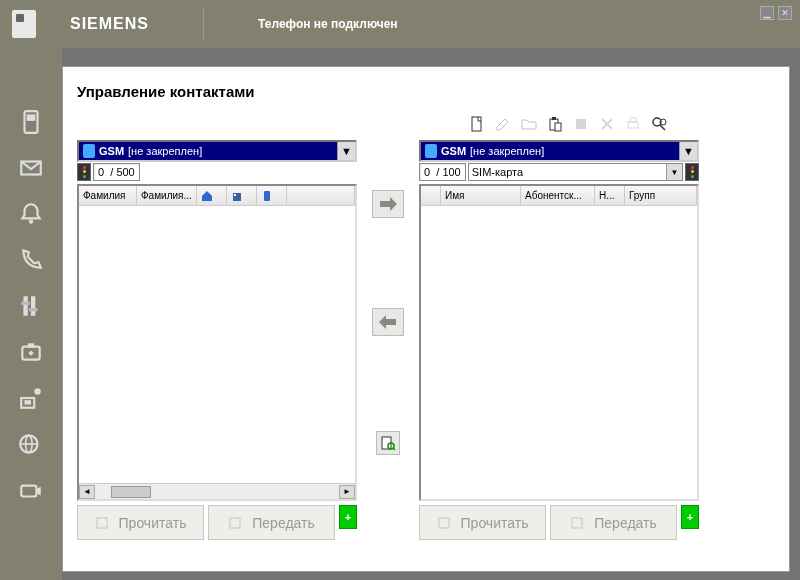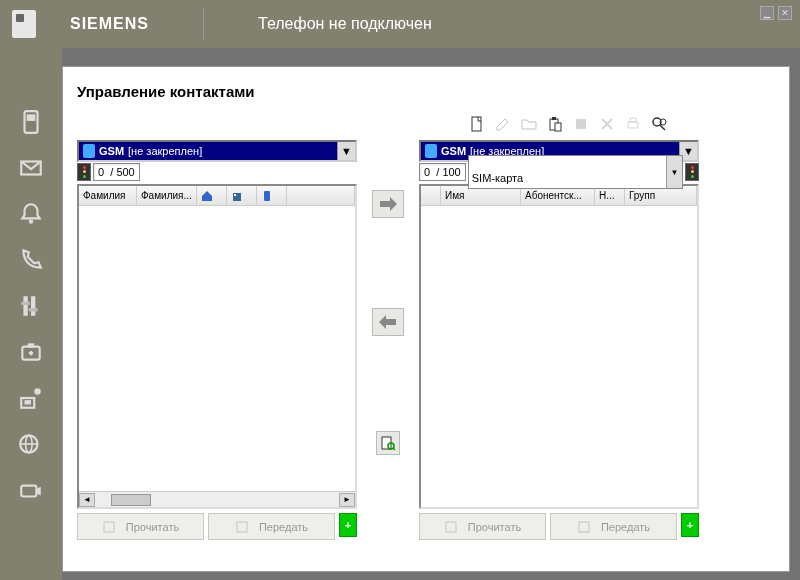--- a/index.html
+++ b/index.html
@@ -3,21 +3,21 @@
 <meta charset="utf-8">
 <style>
 * { box-sizing: border-box; margin: 0; padding: 0; }
 body { font-family: Tahoma, Arial, sans-serif; font-size: 11px; background: #fff; width: 800px; height: 580px; overflow: hidden; }
 
 .titlebar { height: 48px; background: #82806f; display: flex; align-items: center; padding: 0 12px; color: #fff; position: relative; gap: 24px; }
 .titlebar .logo-icon { width: 24px; height: 28px; background: #e8e8e8; margin-right: 10px; border-radius: 2px; position: relative; }
 .titlebar .logo-icon::after { content: ''; position: absolute; top: 4px; left: 4px; width: 8px; height: 8px; background: #666; border-radius: 1px; }
 .titlebar .brand { font-weight: bold; font-size: 16px; letter-spacing: 1px; }
 .titlebar .sep { width: 1px; height: 32px; background: #999; margin: 0 30px; }
-.titlebar .status { font-size: 16px; font-weight: normal; }
+.titlebar .status { font-size: 12px; font-weight: bold; }
 .titlebar .win-btns { position: absolute; right: 8px; top: 6px; display: flex; gap: 4px; }
 .titlebar .win-btn { width: 14px; height: 14px; border: 1px solid #aaa; background: #888; display: flex; align-items: center; justify-content: center; font-size: 9px; color: #ddd; cursor: pointer; }
 
 .main { display: flex; height: 532px; }
 
 .sidebar { width: 62px; background: #82806f; padding-top: 60px; display: flex; flex-direction: column; align-items: center; gap: 18px; }
 .sidebar .nav-icon { width: 28px; height: 28px; cursor: pointer; display: flex; align-items: center; justify-content: center; }
 .sidebar svg { width: 26px; height: 26px; }
 
 .content { flex: 1; background: #737373; padding: 18px 10px 8px 0; }
@@ -43,34 +43,34 @@
 .gsm-select .phone-ic { width: 12px; height: 14px; background: #4af; margin-right: 4px; border-radius: 2px; }
 .gsm-select .gsm-bold { font-weight: bold; margin-right: 4px; }
 .gsm-select .dd { position: absolute; right: 0; top: 0; width: 18px; height: 100%; background: #ddd; border-left: 1px solid #999; display: flex; align-items: center; justify-content: center; color: #000; }
 
 .filter-row { display: flex; align-items: center; height: 20px; margin-bottom: 2px; gap: 2px; }
 .traffic { width: 14px; height: 18px; background: #333; border: 1px solid #666; display:flex;flex-direction:column;justify-content:space-around;align-items:center;padding:1px 0;}
 .traffic span{width:3px;height:3px;border-radius:50%;}
 .traffic .r{background:#f33;} .traffic .y{background:#fc3;} .traffic .g{background:#3c3;}
 .filter-input { flex: 1; height: 18px; border: 1px solid #888; background: #fff; padding: 0 3px; font-size: 11px; box-shadow: inset 1px 1px 2px rgba(0,0,0,0.1);}
 .count-box { height: 18px; border: 1px solid #888; background: #fff; padding: 0 4px; display: flex; align-items: center; font-size: 11px; white-space: nowrap; box-shadow: inset 1px 1px 2px rgba(0,0,0,0.1);}
-.sim-select { height: 18px; border: 1px solid #888; background: #fff; padding: 16px 3px; font-size: 11px; flex: 1; display: flex; position: relative; }
+.sim-select { height: 18px; border: 1px solid #888; background: #fff; padding: 0 3px; font-size: 11px; flex: 1; display: flex; align-items: center; position: relative; }
 .sim-select .dd2 { position: absolute; right: 0; top: 0; width: 16px; height: 100%; background: #ddd; border-left: 1px solid #999; display: flex; align-items: center; justify-content: center; font-size: 8px; }
 
 .table-wrap { border: 2px inset #ddd; flex: 1; background: #fff; display: flex; flex-direction: column; overflow: hidden; }
 .thead { display: flex; height: 20px; background: linear-gradient(#f8f8f8,#e4e4e4); border-bottom: 1px solid #ccc; }
 .th { border-right: 1px solid #ccc; padding: 9px 4px; font-size: 10px; white-space: nowrap; overflow: hidden; display:flex;align-items:center;}
 .th svg { width: 12px; height: 12px; }
 .tbody { flex: 1; background: #fff; }
 .hscroll { height: 16px; background: #eee; border-top: 1px solid #ccc; display: flex; align-items: center; }
 .hscroll .thumb { width: 40px; height: 12px; background: #ccc; border: 1px solid #999; margin-left: 16px; }
 .hscroll .arr { width: 16px; height: 14px; background: #ddd; border: 1px solid #aaa; display:flex;align-items:center;justify-content:center;font-size:8px;}
 
 .bottom-btns { display: flex; gap: 4px; margin-top: 4px; }
-.action-btn { flex: 1; height: 27px; background: #eeeeea; border: 1px solid #c8c8c0; color: #999; display: flex; align-items: center; justify-content: center; gap: 10px; font-size: 11px; cursor: default; }
+.action-btn { flex: 1; height: 35px; background: #eeeeea; border: 1px solid #c8c8c0; color: #999; display: flex; align-items: center; justify-content: center; gap: 10px; font-size: 14px; cursor: default; }
 .action-btn .ic { width: 14px; height: 14px; opacity: 0.5; }
 .add-btn { width: 18px; height: 24px; background: #0c0; border: 1px solid #090; color: #fff; display: flex; align-items: center; justify-content: center; font-weight: bold; cursor: pointer; }
 </style>
 </head>
 <body>
 
 <div class="titlebar">
   <div class="logo-icon"></div>
   <div class="brand">SIEMENS</div>
   <div class="sep"></div>

